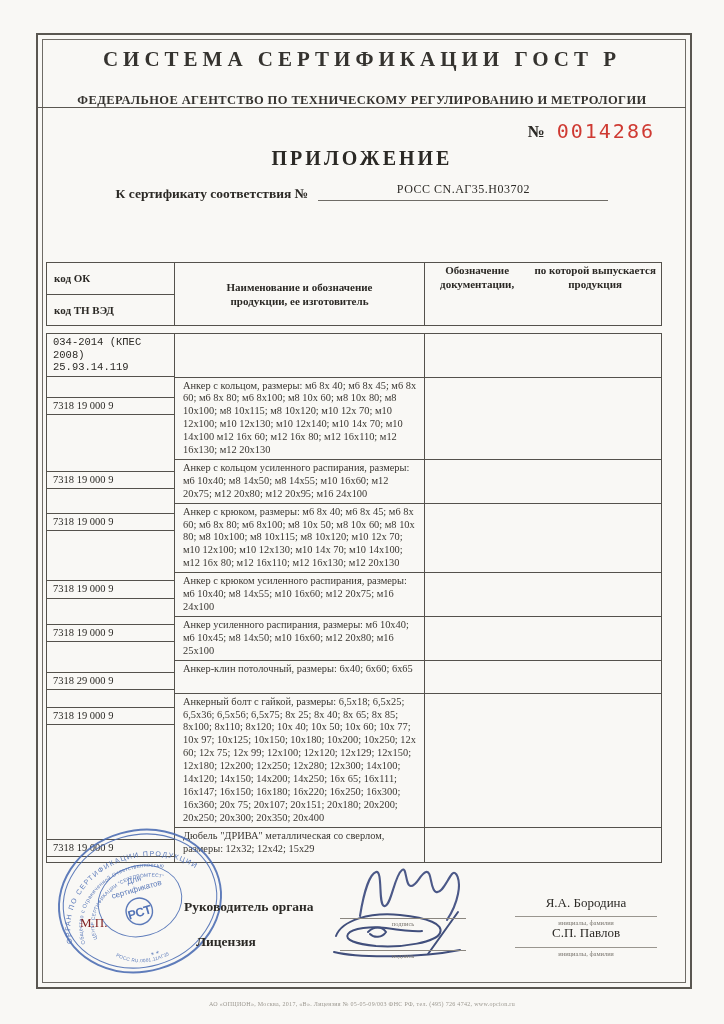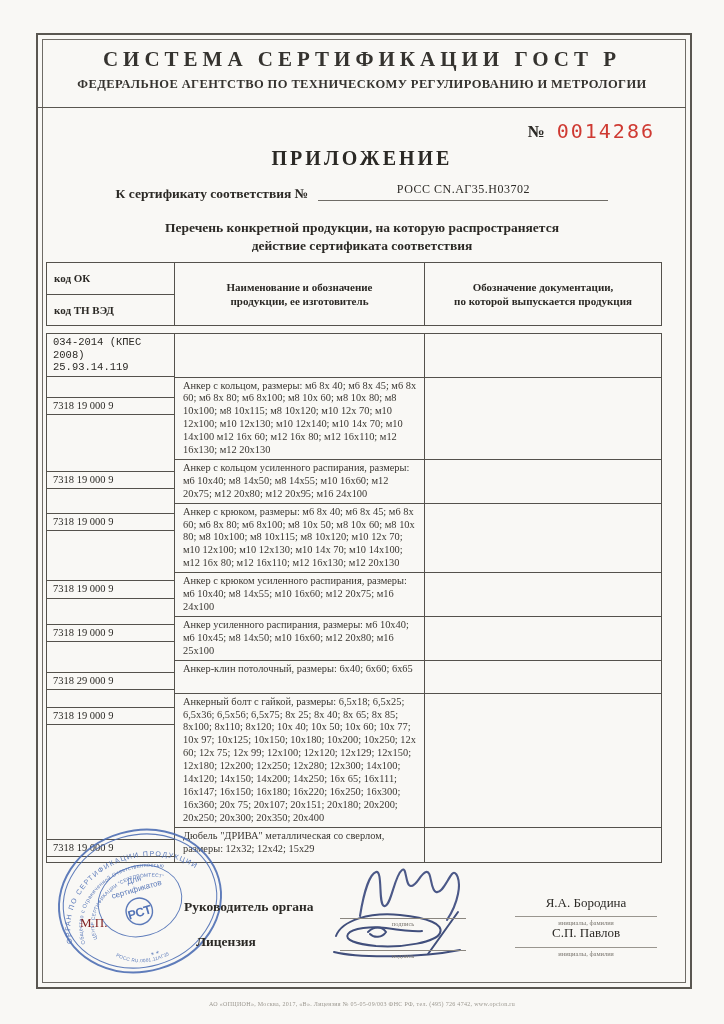--- a/index.html
+++ b/index.html
@@ -11,38 +11,38 @@
   }
   #doc{position:absolute;inset:0;}
 
   
   .border-outer{position:absolute;left:36px;top:33px;width:652px;height:952px;border:2px solid #5a5751;}
   .border-inner{position:absolute;left:4px;top:4px;right:4px;bottom:4px;border:1px solid #6f6c66;}
 
   
   .head-band{position:absolute;left:38px;top:35px;width:648px;height:72px;border-bottom:1.5px solid #5a5751;text-align:center;}
   .sys-title{margin-top:12px;font-size:21px;font-weight:bold;letter-spacing:5px;color:#35332f;}
-  .agency{margin-top:5px;font-size:12.5px;font-weight:bold;letter-spacing:0.4px;color:#35332f;}
+  .agency{margin-top:21px;font-size:12.5px;font-weight:bold;letter-spacing:0.4px;color:#35332f;}
 
   .form-no{position:absolute;left:440px;top:119px;width:215px;text-align:right;white-space:nowrap;}
   .form-no .no-sign{font-size:17px;font-weight:bold;color:#2b2925;}
   .form-no .no-digits{font-family:"DejaVu Sans Mono",monospace;font-size:20px;letter-spacing:2px;color:#cf3a32;vertical-align:-1px;}
 
   .appendix-title{position:absolute;left:36px;top:147px;width:652px;text-align:center;font-size:20px;font-weight:bold;letter-spacing:3px;}
   .cert-line{position:absolute;left:36px;top:186px;width:652px;text-align:center;font-size:13.5px;font-weight:bold;}
   .cert-value{display:inline-block;width:290px;border-bottom:1px solid #6f6c66;text-align:center;font-weight:normal;font-size:12px;padding-bottom:3px;transform:translateY(-5px);letter-spacing:0.5px;}
   .scope{position:absolute;left:36px;top:219px;width:652px;text-align:center;font-size:13.5px;font-weight:bold;line-height:18px;}
 
   
   .theader{position:absolute;left:46px;top:262px;width:616px;height:64px;border:1px solid #55524c;display:flex;box-sizing:border-box;}
   .th-c1{width:128px;border-right:1px solid #55524c;display:flex;flex-direction:column;box-sizing:border-box;}
   .th-c1 .half{flex:1;display:flex;align-items:center;padding-left:7px;font-size:11px;font-weight:bold;box-sizing:border-box;}
   .th-c1 .half.top{border-bottom:1px solid #55524c;}
   .th-c2{width:250px;border-right:1px solid #55524c;display:flex;flex-direction:column;justify-content:center;text-align:center;font-size:11px;font-weight:bold;line-height:14px;box-sizing:border-box;}
-  .th-c3{flex:1;display:flex;flex-direction:column;justify-content:center;text-align:center;font-size:11px;font-weight:bold;line-height:14px;box-sizing:border-box;}
+  .th-c3{flex:1;display:flex;flex-direction:row;justify-content:center;text-align:center;font-size:11px;font-weight:bold;line-height:14px;box-sizing:border-box;}
 
   .tbody{position:absolute;left:46px;top:333px;width:616px;border:1px solid #55524c;box-sizing:border-box;}
   .trow{display:flex;}
   .tc-left{width:128px;border-right:1px solid #55524c;box-sizing:border-box;font-size:10.5px;}
   .tc-mid{width:250px;border-right:1px solid #55524c;box-sizing:border-box;font-size:10.4px;line-height:12.9px;padding:2px 5px 2px 8px;color:#3a3732;}
   .tc-right{flex:1;box-sizing:border-box;}
   .trow:not(.first) .tc-mid,.trow:not(.first) .tc-right{border-top:1px solid #55524c;}
   .code-box{border-top:1px solid #55524c;border-bottom:1px solid #55524c;padding:2px 4px 2px 6px;line-height:12.5px;}
   .code-box.noline-top{border-top:none;font-family:Liberation Mono, monospace;}
   .r0{min-height:36px}.r1{min-height:65px}.r2{min-height:38px}.r3{min-height:65px}.r4{min-height:32px}
@@ -95,24 +95,20 @@
   </div>
 
   <div class="appendix-title">ПРИЛОЖЕНИЕ</div>
 
   <div class="cert-line">
     <span>К сертификату соответствия №</span>
     <span>&nbsp;</span>
     <span class="cert-value">РОСС CN.АГ35.Н03702</span>
   </div>
 
-  <div class="scope">
-    <div>Перечень конкретной продукции,  на которую распространяется</div>
-    <div>действие сертификата соответствия</div>
-  </div>
 
   <div class="theader">
     <div class="th-c1">
       <div class="half top">код ОК</div>
       <div class="half">код ТН ВЭД</div>
     </div>
     <div class="th-c2">
       <div>Наименование и обозначение</div>
       <div>продукции, ее изготовитель</div>
     </div>

